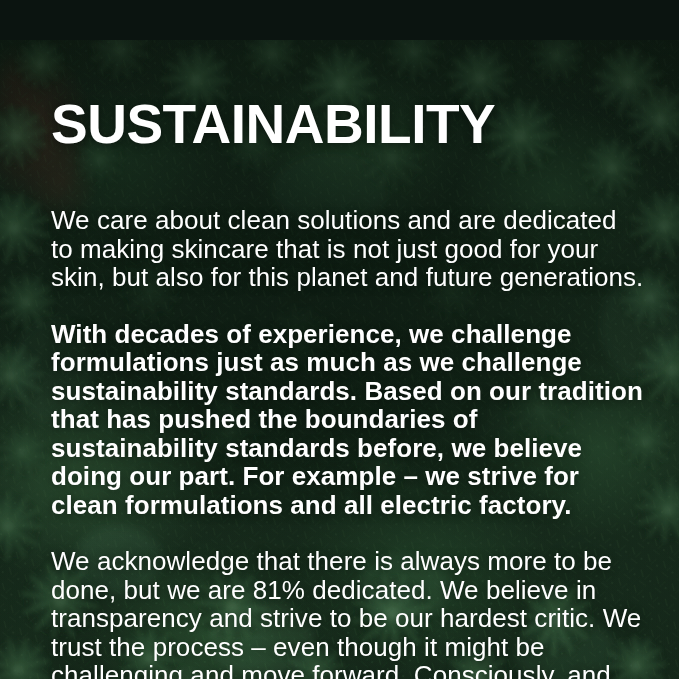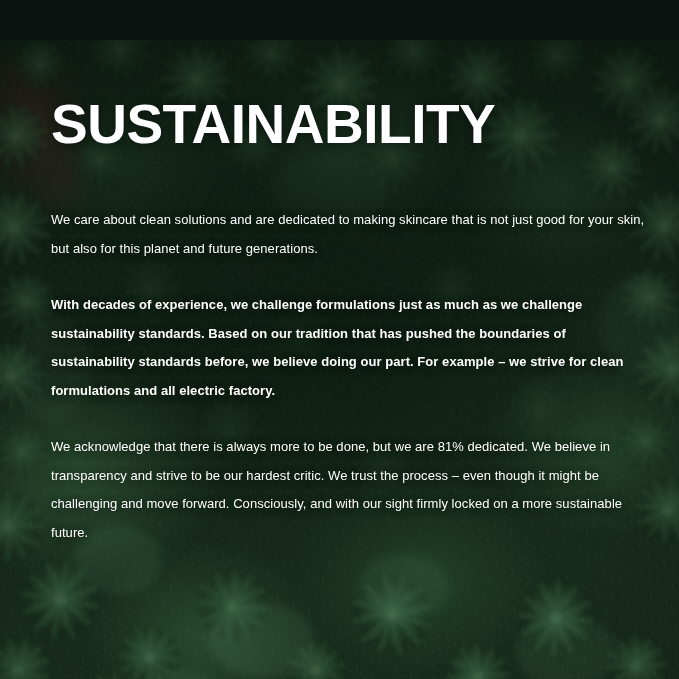--- a/index.html
+++ b/index.html
@@ -83,21 +83,21 @@
     letter-spacing: -0.5px;
     line-height: 1.04;
     text-shadow: 0 1px 10px rgba(0,0,0,0.45);
     white-space: nowrap;
   }
 
   .body-copy {
     margin: 0;
     color: #ffffff;
     font-family: "Liberation Sans", sans-serif;
-    font-size: 13px;
+    font-size: 26px;
     font-weight: 400;
     line-height: 28.5px;
     letter-spacing: 0.05px;
     text-shadow: 0 1px 8px rgba(0,0,0,0.5);
   }
 
   #paragraph-1 { margin-top: 53px; }
   #paragraph-2 { margin-top: 28px; font-weight: bold; }
   #paragraph-3 { margin-top: 28px; }
 </style>

